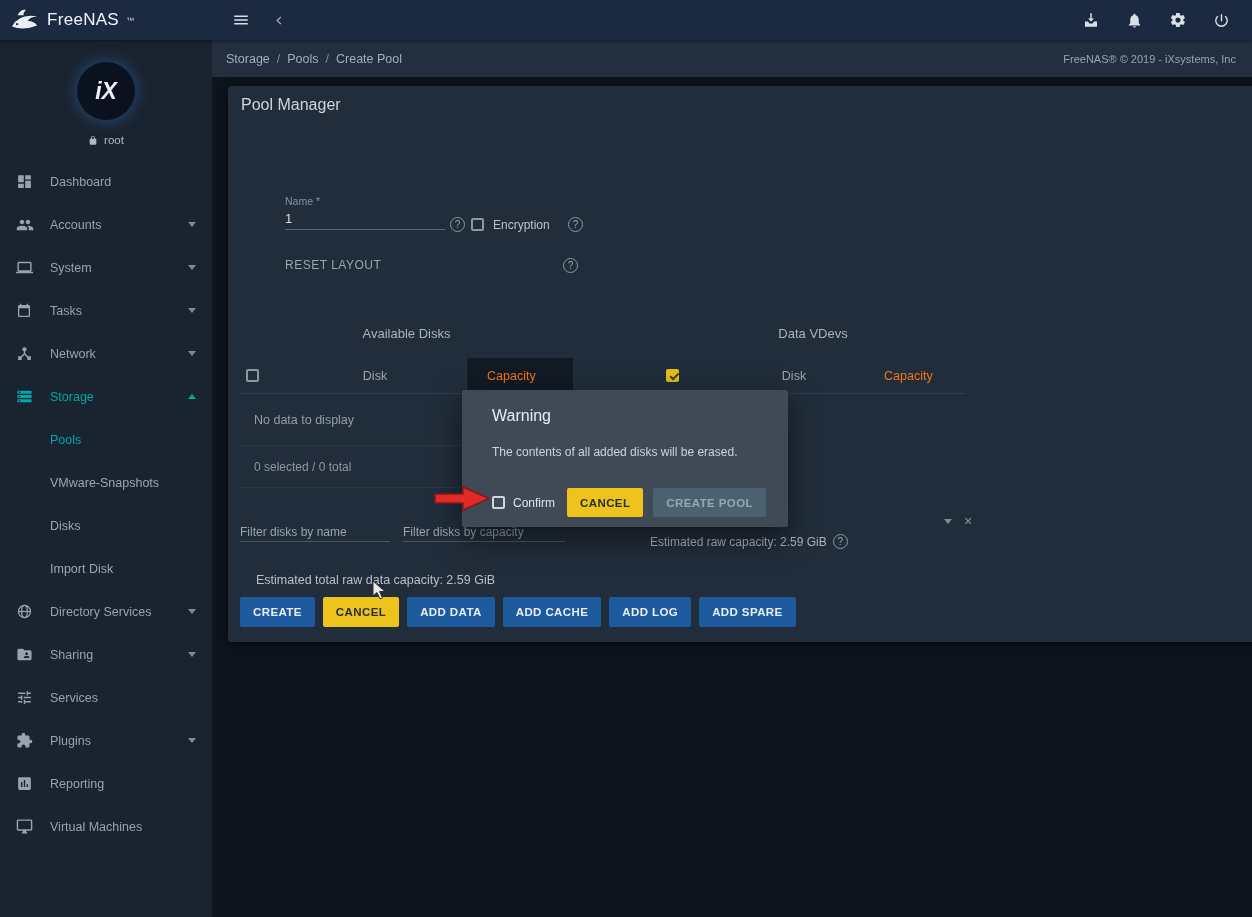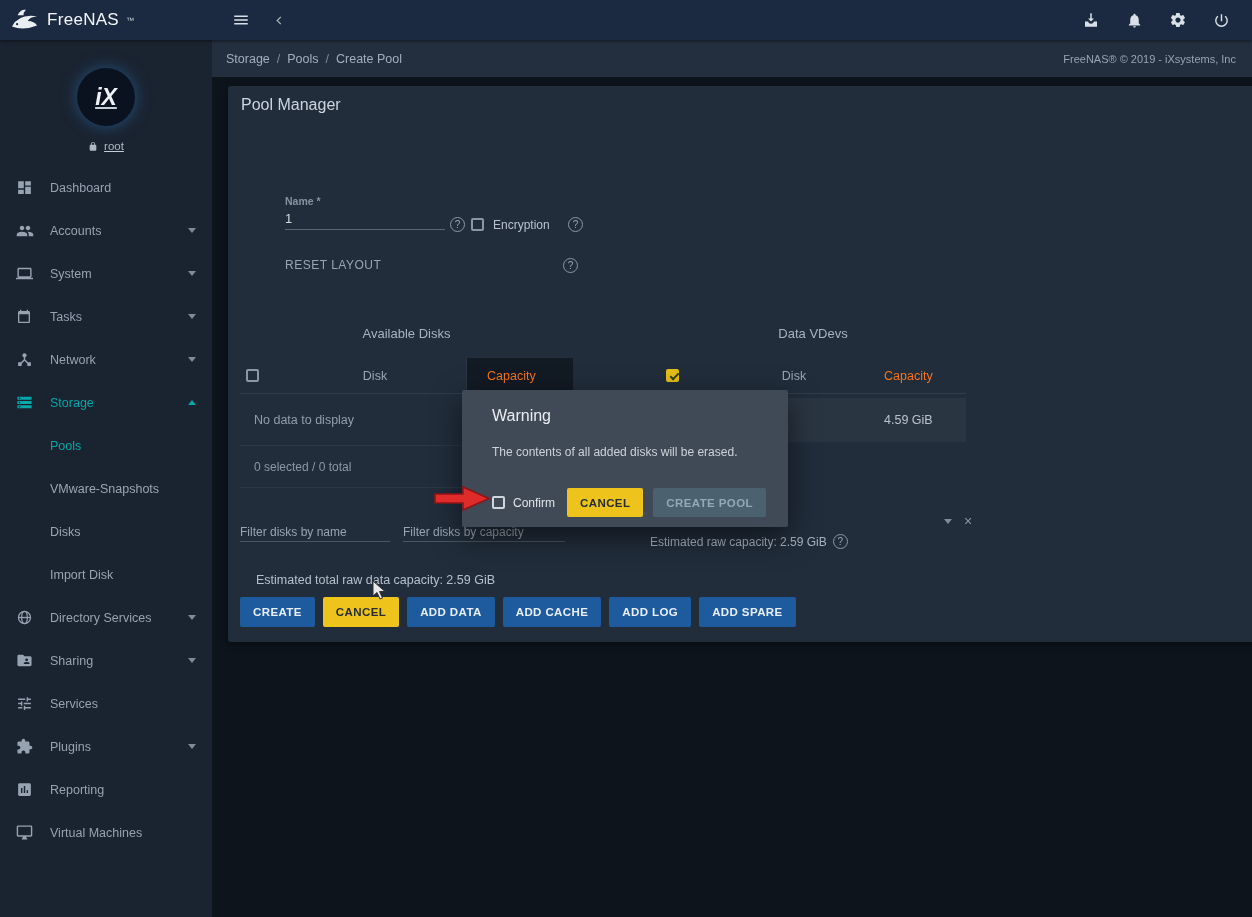--- a/index.html
+++ b/index.html
@@ -25,21 +25,21 @@
 
   
   .crumbbar { position:absolute; top:40px; left:212px; right:0; height:37px; background:#232f3e;
               display:flex; align-items:center; justify-content:space-between; padding:0 16px 0 14px; }
   .crumbs { display:flex; align-items:center; gap:7px; font-size:12.5px; color:#a2aeba; }
   .crumb-sep { color:#7e8a96; }
   .copyright { font-size:11px; color:#98a4b0; }
 
   
   .sidebar { position:absolute; top:40px; left:0; width:212px; bottom:0; background:#1a2330; overflow:hidden; }
-  .avatar-wrap { padding-top:28px; text-align:center;text-decoration:underline; }
+  .avatar-wrap { padding-top:22px; text-align:center; }
   .avatar { width:58px; height:58px; border-radius:50%; background:#0a1220; margin:0 auto;
             display:flex; align-items:center; justify-content:center;
             box-shadow:0 0 16px rgba(45,120,190,.55); }
   .avatar-text { color:#eef2f6; font-size:23px; font-weight:bold; font-style:italic; }
   .user-row { margin-top:12px; display:flex; align-items:center; justify-content:center; gap:6px;
               color:#aeb9c4; font-size:11.5px; height:16px; }
   .nav { margin-top:12px; }
   .nav-item { height:43px; display:flex; align-items:center; padding:0 16px; color:#97a3b0;
               font-size:12.5px; cursor:pointer; }
   .nav-item .nicon { width:20px; margin-right:14px; display:flex; align-items:center; }
@@ -55,21 +55,21 @@
               font-size:12.5px; cursor:pointer; }
   .sub-item.active { color:#00a8a8; }
 
   
   .content { position:absolute; left:212px; top:77px; right:0; bottom:0; background:#0d141c; }
   .card { position:absolute; left:16px; top:9px; width:1154px; height:556px; background:#212d3b;
           border-radius:3px; box-shadow:0 2px 8px rgba(0,0,0,.45); }
   .card-title { position:absolute; left:13px; top:10px; font-size:16px; color:#ccd5df; }
 
   .name-field { position:absolute; left:57px; top:109px; width:160px; }
-  .field-label { font-size:10.5px; color:#8793a0;font-weight:bold; }
+  .field-label { font-size:10.5px; color:#8793a0; }
   .uline-input { width:100%; background:transparent; border:none; border-bottom:1px solid #5b6774;
                  color:#d3dae1; font-size:13px; padding:4px 0 3px 0; outline:none;
                  font-family:"Liberation Sans",sans-serif; }
   .uline-input::placeholder { color:#95a0ac; opacity:1; }
 
   .help { width:15px; height:15px; border:1.5px solid #8b97a3; border-radius:50%; color:#9aa6b2;
           font-size:10px; display:flex; align-items:center; justify-content:center; cursor:pointer; }
   .help-1 { position:absolute; left:222px; top:131px; }
   .help-2 { position:absolute; left:340px; top:131px; }
   .help-3 { position:absolute; left:335px; top:172px; }
@@ -391,25 +391,20 @@
 
       <div class="tbl tbl-right">
         <div class="tbl-title">Data VDevs</div>
         <div class="thead">
           <div class="cell-check">
               <span class="cb checked"></span>
             </div>
           <div class="cell-disk">Disk</div>
           <div class="cell-cap plain">Capacity</div>
         </div>
-        <div class="vrow">
-          <div class="cell-check"></div>
-          <div class="cell-disk"></div>
-          <div class="cell-cap plain">4.59 GiB</div>
-        </div>
       </div>
 
       <div class="filter-name">
         <input class="filter-input" placeholder="Filter disks by name" style="">
       </div>
       <div class="filter-cap">
         <input class="filter-input" placeholder="Filter disks by capacity" style="">
       </div>
 
       <div class="vdev-controls">

